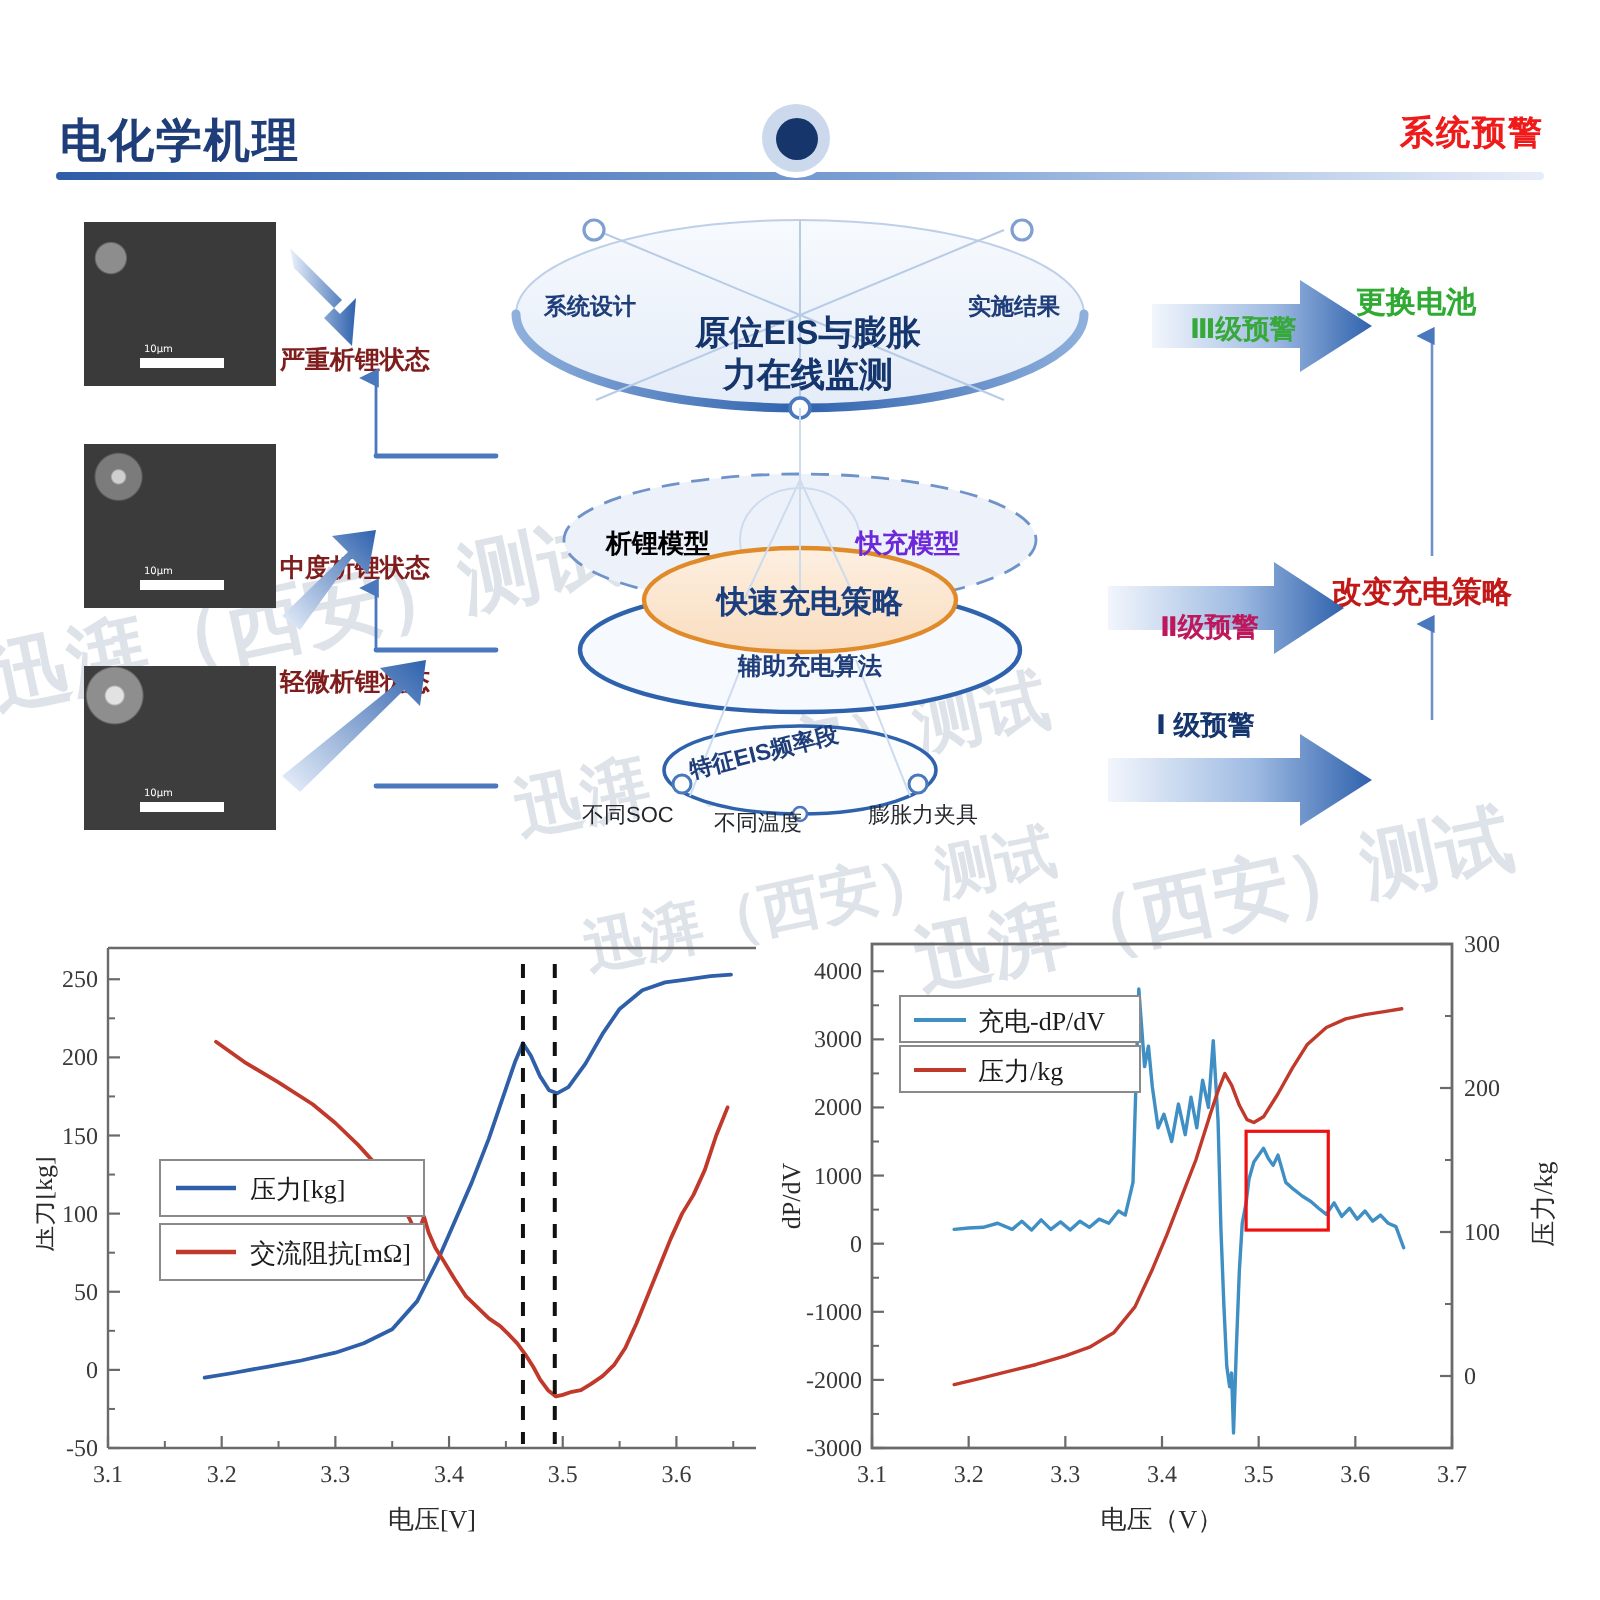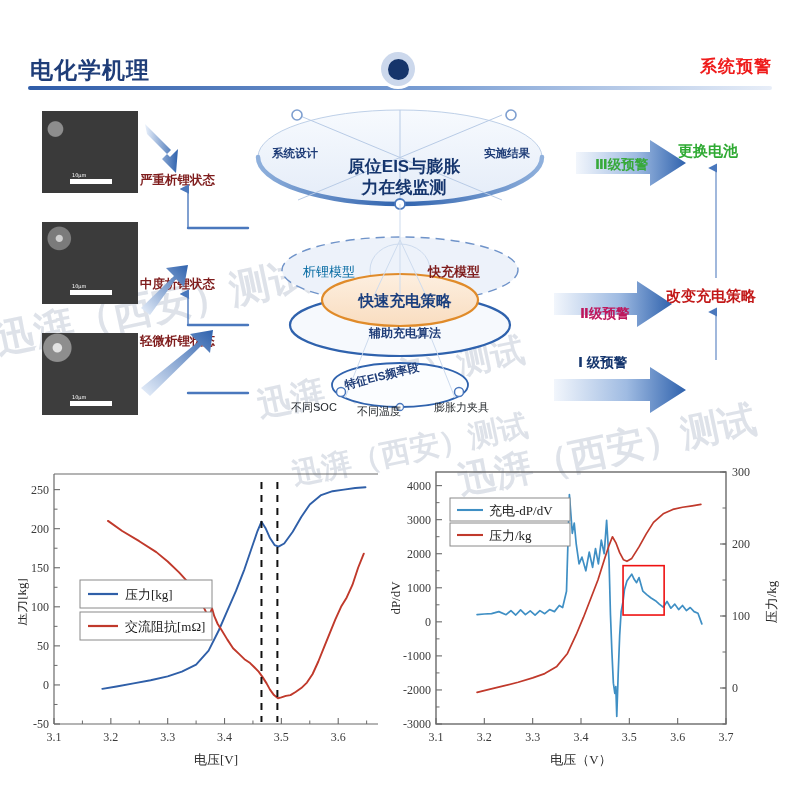--- a/index.html
+++ b/index.html
@@ -82,22 +82,22 @@
 
   
   .layer{position:absolute;left:0;top:0;width:800px;height:800px;pointer-events:none;}
 
   
   .c-lab{position:absolute;white-space:nowrap;}
   .lab-sysdes{left:272px;top:146px;font-size:11.5px;font-weight:bold;color:#1f3d78;}
   .lab-result{left:484px;top:146px;font-size:11.5px;font-weight:bold;color:#1f3d78;}
   .lab-core{left:324px;top:156px;width:160px;text-align:center;font-size:17px;font-weight:bold;
     color:#15356d;line-height:1.25;}
-  .lab-m1{left:303px;top:263px;font-size:13px;font-weight:normal;color:#0369a1;}
-  .lab-m2{left:428px;top:263px;font-size:13px;font-weight:bold;color:#7f1d1d;}
+  .lab-m1{left:303px;top:263px;font-size:13px;font-weight:bold;color:#000000;}
+  .lab-m2{left:428px;top:263px;font-size:13px;font-weight:bold;color:#6d28d9;}
   .lab-fast{left:330px;top:291px;width:150px;text-align:center;font-size:15.5px;font-weight:bold;color:#1b3f7e;}
   .lab-aux{left:330px;top:325px;width:150px;text-align:center;font-size:12px;font-weight:bold;color:#1f3d78;}
   .lab-eis{left:345px;top:378px;font-size:11.5px;font-weight:bold;color:#1f3d78;
     transform:rotate(-14deg);transform-origin:left center;}
   .lab-soc{left:291px;top:400px;font-size:11px;color:#23272b;}
   .lab-temp{left:357px;top:404px;font-size:11px;color:#23272b;}
   .lab-jig{left:434px;top:400px;font-size:11px;color:#23272b;}
 
   
   .warn{position:absolute;font-size:13.5px;font-weight:bold;white-space:nowrap;}

